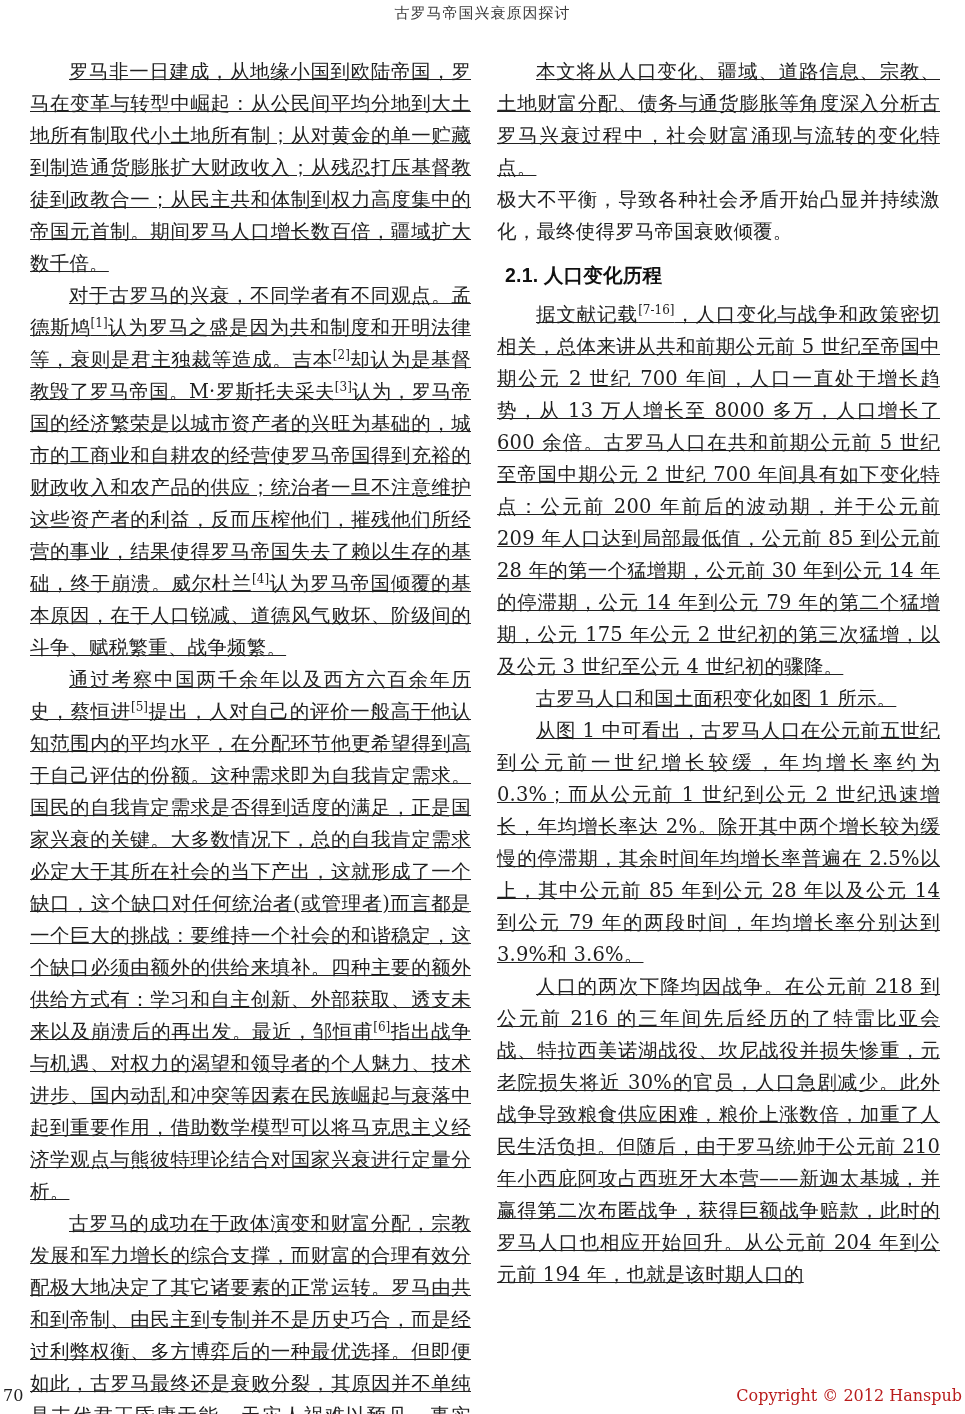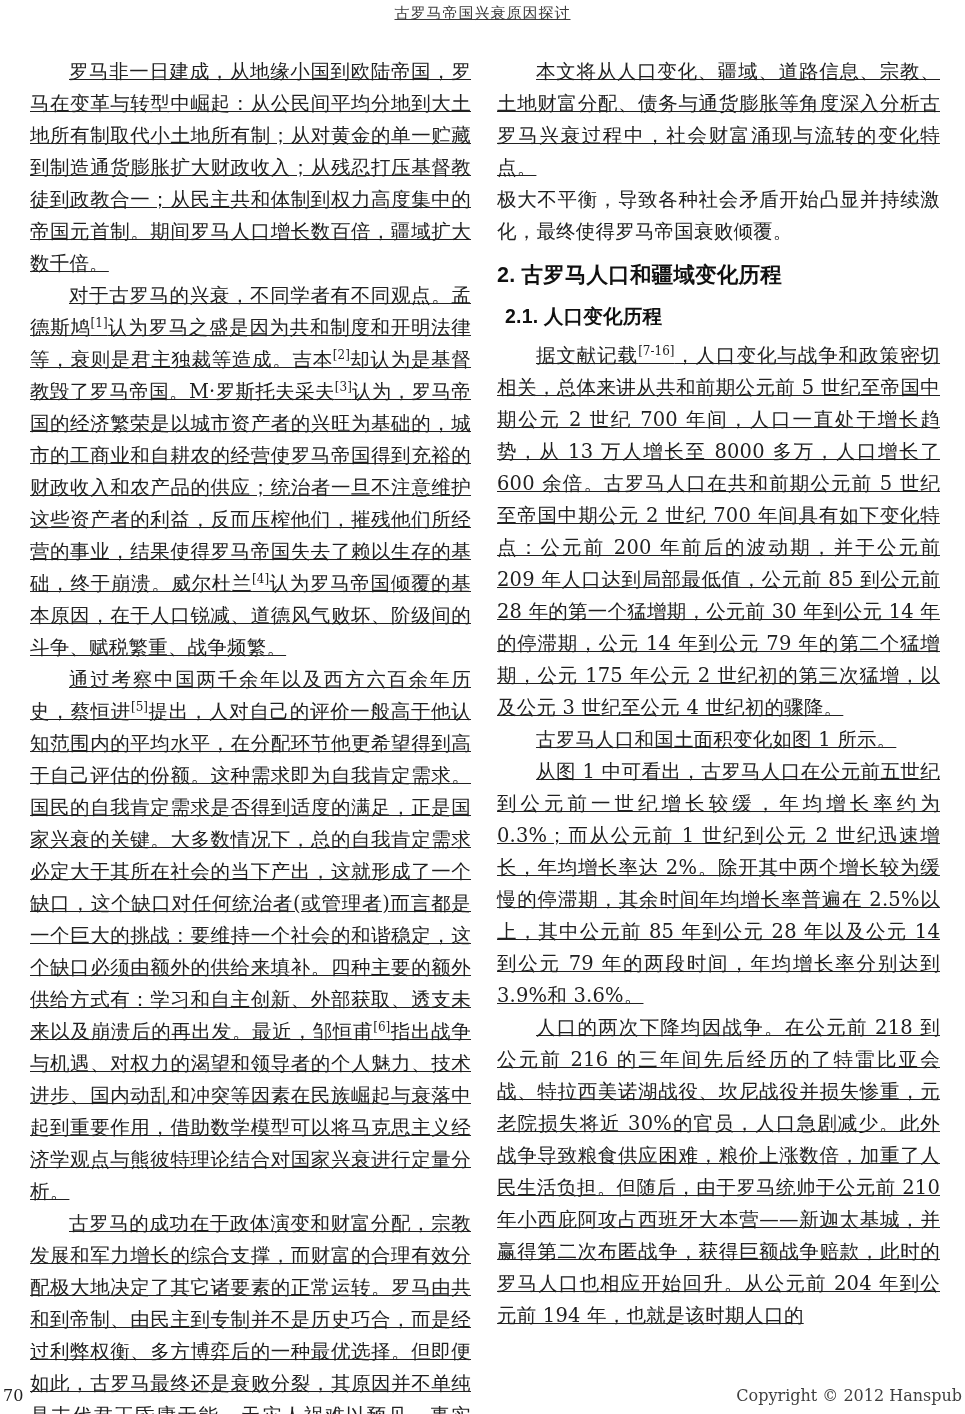--- a/index.html
+++ b/index.html
@@ -21,21 +21,20 @@
   }
   .running-title {
     position: absolute;
     top: 4px;
     left: 0;
     width: 100%;
     text-align: center;
     font-size: 15px;
     letter-spacing: 1px;
     color: #3a3a3a;
-    text-decoration: underline;
   }
   .col {
     position: absolute;
     top: 56px;
     text-align: justify;
     font-size: 19.5px;
     line-height: 32px;
     letter-spacing: 0.2px;
   }
   .col-left  { left: 30px;  width: 441px; }
@@ -72,41 +71,40 @@
     left: 3px;
     bottom: 9px;
     font-size: 16px;
     color: #222222;
   }
   .footer-copyright {
     position: absolute;
     right: 3px;
     bottom: 9px;
     font-size: 16px;
-    color: #404040;
+    color: #b91c1c;
   }
 </style>
 </head>
 <body>
 
 <div class="page">
 
   <div class="running-title">古罗马帝国兴衰原因探讨</div>
 
   <div class="col col-left">
       <p class="para indent">罗马非一日建成，从地缘小国到欧陆帝国，罗马在变革与转型中崛起：从公民间平均分地到大土地所有制取代小土地所有制；从对黄金的单一贮藏到制造通货膨胀扩大财政收入；从残忍打压基督教徒到政教合一；从民主共和体制到权力高度集中的帝国元首制。期间罗马人口增长数百倍，疆域扩大数千倍。</p>
       <p class="para indent">对于古罗马的兴衰，不同学者有不同观点。孟德斯鸠<sup class="cite">[1]</sup>认为罗马之盛是因为共和制度和开明法律等，衰则是君主独裁等造成。吉本<sup class="cite">[2]</sup>却认为是基督教毁了罗马帝国。M·罗斯托夫采夫<sup class="cite">[3]</sup>认为，罗马帝国的经济繁荣是以城市资产者的兴旺为基础的，城市的工商业和自耕农的经营使罗马帝国得到充裕的财政收入和农产品的供应；统治者一旦不注意维护这些资产者的利益，反而压榨他们，摧残他们所经营的事业，结果使得罗马帝国失去了赖以生存的基础，终于崩溃。威尔杜兰<sup class="cite">[4]</sup>认为罗马帝国倾覆的基本原因，在于人口锐减、道德风气败坏、阶级间的斗争、赋税繁重、战争频繁。</p>
       <p class="para indent">通过考察中国两千余年以及西方六百余年历史，蔡恒进<sup class="cite">[5]</sup>提出，人对自己的评价一般高于他认知范围内的平均水平，在分配环节他更希望得到高于自己评估的份额。这种需求即为自我肯定需求。国民的自我肯定需求是否得到适度的满足，正是国家兴衰的关键。大多数情况下，总的自我肯定需求必定大于其所在社会的当下产出，这就形成了一个缺口，这个缺口对任何统治者(或管理者)而言都是一个巨大的挑战：要维持一个社会的和谐稳定，这个缺口必须由额外的供给来填补。四种主要的额外供给方式有：学习和自主创新、外部获取、透支未来以及崩溃后的再出发。最近，邹恒甫<sup class="cite">[6]</sup>指出战争与机遇、对权力的渴望和领导者的个人魅力、技术进步、国内动乱和冲突等因素在民族崛起与衰落中起到重要作用，借助数学模型可以将马克思主义经济学观点与熊彼特理论结合对国家兴衰进行定量分析。</p>
       <p class="para indent">古罗马的成功在于政体演变和财富分配，宗教发展和军力增长的综合支撑，而财富的合理有效分配极大地决定了其它诸要素的正常运转。罗马由共和到帝制、由民主到专制并不是历史巧合，而是经过利弊权衡、多方博弈后的一种最优选择。但即便如此，古罗马最终还是衰败分裂，其原因并不单纯是末代君王昏庸无能、天灾人祸难以预见，事实上，当国家发展到一定程度，由于国家财富积累与国民自我肯定需求的</p>
     </div>
 
   <div class="col col-right">
       <p class="para indent">本文将从人口变化、疆域、道路信息、宗教、土地财富分配、债务与通货膨胀等角度深入分析古罗马兴衰过程中，社会财富涌现与流转的变化特点。</p>
       <p class="para">极大不平衡，导致各种社会矛盾开始凸显并持续激化，最终使得罗马帝国衰败倾覆。</p>
-      <h2 class="sec">2. 古罗马人口和疆域变化历程</h2>
       <h3 class="sec">2.1. 人口变化历程</h3>
       <p class="para indent">据文献记载<sup class="cite">[7-16]</sup>，人口变化与战争和政策密切相关，总体来讲从共和前期公元前 5 世纪至帝国中期公元 2 世纪 700 年间，人口一直处于增长趋势，从 13 万人增长至 8000 多万，人口增长了 600 余倍。古罗马人口在共和前期公元前 5 世纪至帝国中期公元 2 世纪 700 年间具有如下变化特点：公元前 200 年前后的波动期，并于公元前 209 年人口达到局部最低值，公元前 85 到公元前 28 年的第一个猛增期，公元前 30 年到公元 14 年的停滞期，公元 14 年到公元 79 年的第二个猛增期，公元 175 年公元 2 世纪初的第三次猛增，以及公元 3 世纪至公元 4 世纪初的骤降。</p>
       <p class="para indent">古罗马人口和国土面积变化如图 1 所示。</p>
       <p class="para indent">从图 1 中可看出，古罗马人口在公元前五世纪到公元前一世纪增长较缓，年均增长率约为 0.3%；而从公元前 1 世纪到公元 2 世纪迅速增长，年均增长率达 2%。除开其中两个增长较为缓慢的停滞期，其余时间年均增长率普遍在 2.5%以上，其中公元前 85 年到公元 28 年以及公元 14 到公元 79 年的两段时间，年均增长率分别达到 3.9%和 3.6%。</p>
       <p class="para indent">人口的两次下降均因战争。在公元前 218 到公元前 216 的三年间先后经历的了特雷比亚会战、特拉西美诺湖战役、坎尼战役并损失惨重，元老院损失将近 30%的官员，人口急剧减少。此外战争导致粮食供应困难，粮价上涨数倍，加重了人民生活负担。但随后，由于罗马统帅于公元前 210 年小西庇阿攻占西班牙大本营——新迦太基城，并赢得第二次布匿战争，获得巨额战争赔款，此时的罗马人口也相应开始回升。从公元前 204 年到公元前 194 年，也就是该时期人口的</p>
     </div>
 
   <div class="footer-pagenum">70</div>
 
   <div class="footer-copyright">Copyright © 2012 Hanspub</div>

